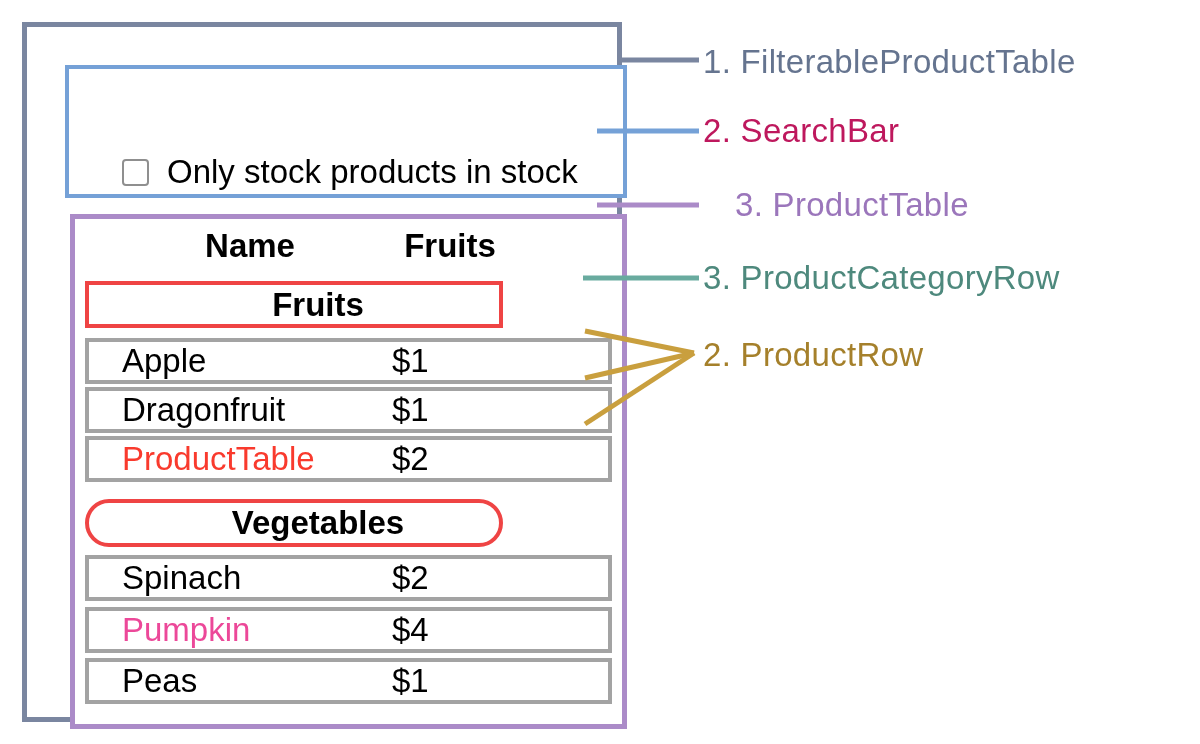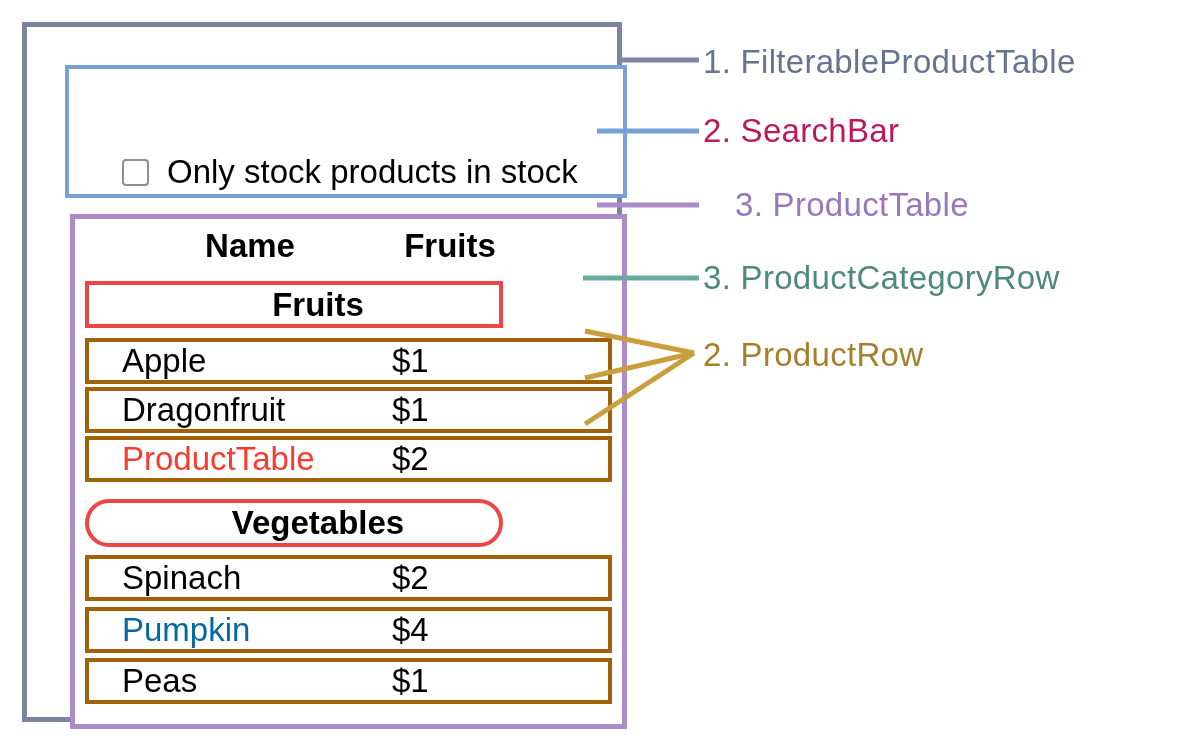--- a/index.html
+++ b/index.html
@@ -102,21 +102,21 @@
     transform: translate(-50%, -50%);
     font-size: 33px;
     font-weight: bold;
     color: #000000;
     white-space: nowrap;
   }
   .prod-row {
     position: absolute;
     left: 10px;
     width: 527px; height: 46px;
-    border: 4px solid #a16207;
+    border: 4px solid #a3a3a3;
     background: #ffffff;
     display: flex;
     align-items: center;
   }
   .pname {
     margin-left: 33px;
     font-size: 33px;
     color: #000000;
     white-space: nowrap;
   }
@@ -204,21 +204,21 @@
 
       <div class="cat-row row-4">
         <span class="cat-label">Vegetables</span>
       </div>
 
       <div class="prod-row row-5">
         <span class="pname">Spinach</span>
         <span class="pprice">$2</span>
       </div>
       <div class="prod-row row-6">
-        <span class="pname" style="color: #0369a1;">Pumpkin</span>
+        <span class="pname" style="color: #ec4899;">Pumpkin</span>
         <span class="pprice">$4</span>
       </div>
       <div class="prod-row row-7">
         <span class="pname">Peas</span>
         <span class="pprice">$1</span>
       </div>
     </div>
   </div>
 
   <svg class="connectors" viewBox="0 0 1200 744" xmlns="http://www.w3.org/2000/svg">

